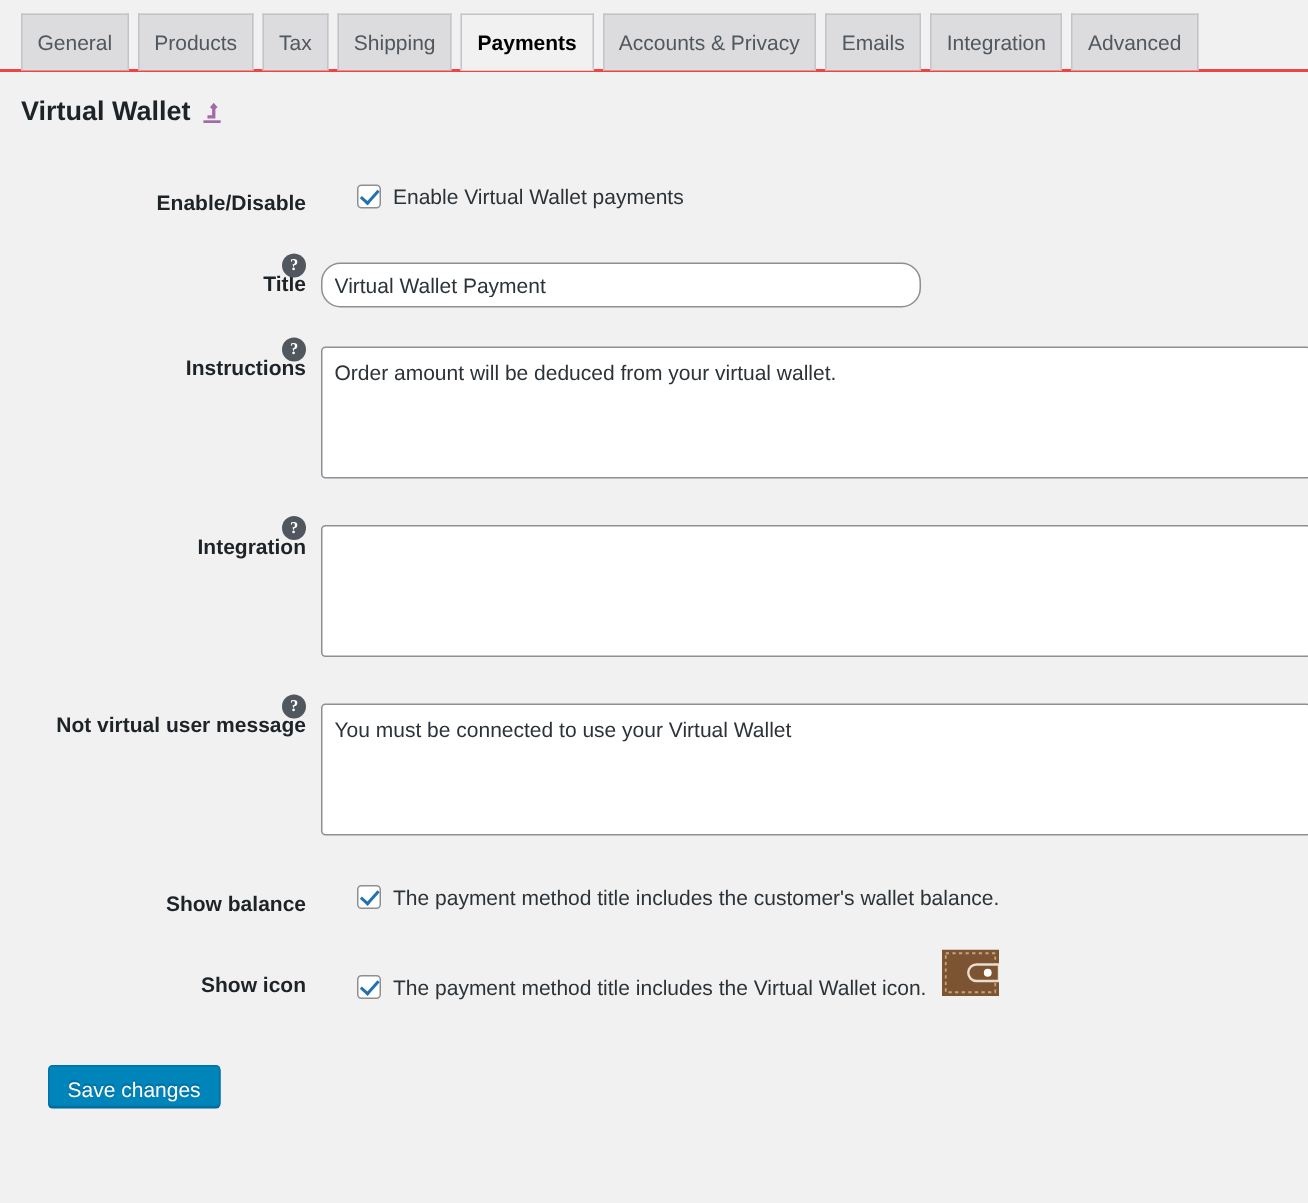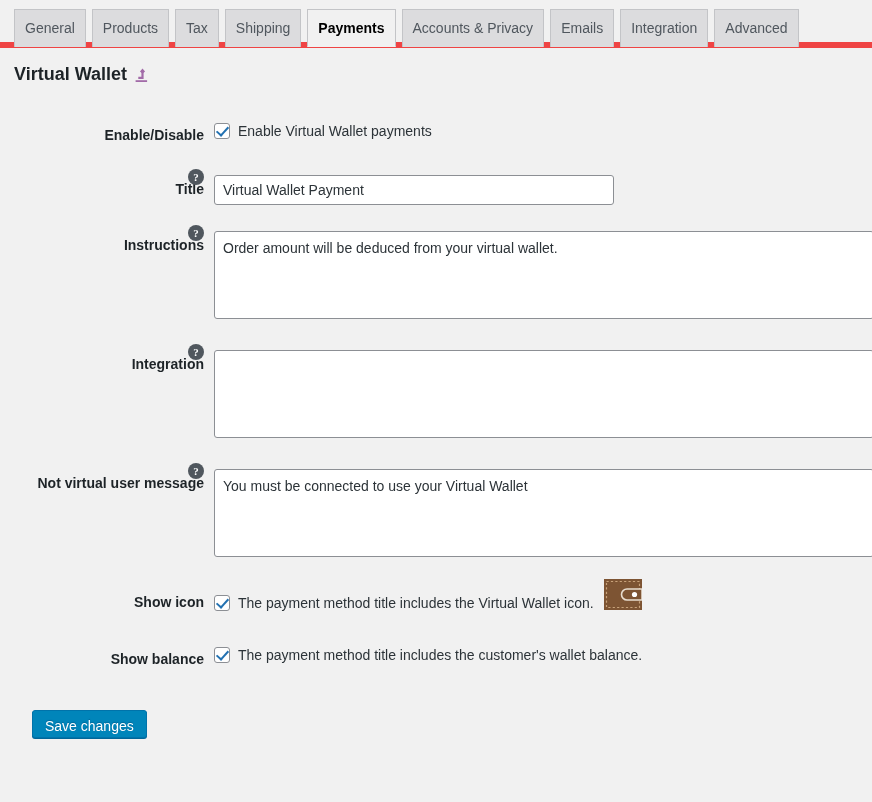--- a/index.html
+++ b/index.html
@@ -17,21 +17,21 @@
     color: #444;
     -webkit-font-smoothing: antialiased;
   }
 
   
   .nav-tab-wrapper {
     position: relative;
     height: 48px;
     box-sizing: border-box;
     padding: 9px 0 0 14px;
-    border-bottom: 6px solid #ef4444;
+    border-bottom: 2px solid #ef4444;
     background: #f1f1f1;
     white-space: nowrap;
     font-size: 0;
   }
   .nav-tab {
     display: inline-block;
     box-sizing: border-box;
     margin: 0 6px -1px 0;
     padding: 6px 10px 7px 10px;
     height: 38px;
@@ -134,21 +134,21 @@
   }
   td.with-tip { padding-left: 36px; }
 
   
   input.regular-input {
     box-sizing: border-box;
     width: 400px;
     height: 30px;
     padding: 3px 8px;
     border: 1px solid #8c8f94;
-    border-radius: 3px;
+    border-radius: 13px;
     background: #fff;
     color: #2c3338;
     font-family: "Liberation Sans", sans-serif;
     font-size: 14px;
     line-height: 22px;
     box-shadow: 0 0 0 transparent;
   }
   textarea.wide-textarea {
     box-sizing: border-box;
     width: 660px;
@@ -167,20 +167,21 @@
 
   
   label.cb-label {
     display: inline-flex;
     align-items: center;
     gap: 8px;
     font-size: 14px;
     color: #2c3338;
     line-height: 20px;
     cursor: pointer;
+    margin-left: 24px;
   }
   .cbox {
     flex: 0 0 auto;
     width: 16px;
     height: 16px;
     box-sizing: border-box;
     border: 1px solid #8c8f94;
     border-radius: 3px;
     background: #fff;
     position: relative;
@@ -297,45 +298,45 @@
 
     <tr>
       <th>Not virtual user message</th>
       <td class="with-tip">
         <span class="help-tip">?</span>
         <textarea class="wide-textarea" style="">You must be connected to use your Virtual Wallet</textarea>
       </td>
     </tr>
 
     <tr>
+      <th>Show balance</th>
+      <td class="with-tip">
+        <label class="cb-label">
+          <span class="cbox checked"></span>
+          <span>The payment method title includes the customer's wallet balance.</span>
+        </label>
+      </td>
+    </tr>
+
+    <tr>
       <th>Show icon</th>
       <td class="with-tip">
         <label class="cb-label">
           <span class="cbox checked"></span>
           <span>The payment method title includes the Virtual Wallet icon.</span>
           <span class="wallet-icon">
             <svg viewBox="0 0 38 31" width="38" height="31" aria-hidden="true">
               <rect x="0" y="0" width="38" height="31" fill="#7d5433"></rect>
               <rect x="2.5" y="2.5" width="33" height="26" fill="none" stroke="#c8a27a" stroke-width="1.2" stroke-dasharray="2.2 2.2"></rect>
               <path d="M23 10 h15 v11 h-15 a5.5 5.5 0 0 1 0 -11 z" fill="#7d5433" stroke="#e8ddcf" stroke-width="1.6"></path>
               <circle cx="30.5" cy="15.5" r="2.6" fill="#ffffff"></circle>
             </svg>
           </span>
         </label>
       </td>
     </tr>
 
-    <tr>
-      <th>Show balance</th>
-      <td class="with-tip">
-        <label class="cb-label">
-          <span class="cbox checked"></span>
-          <span>The payment method title includes the customer's wallet balance.</span>
-        </label>
-      </td>
-    </tr>
-
   </tbody>
 </table>
 
 <div class="submit-wrap">
   <button class="button-primary" type="button">Save changes</button>
 </div>
 
 </body></html>

